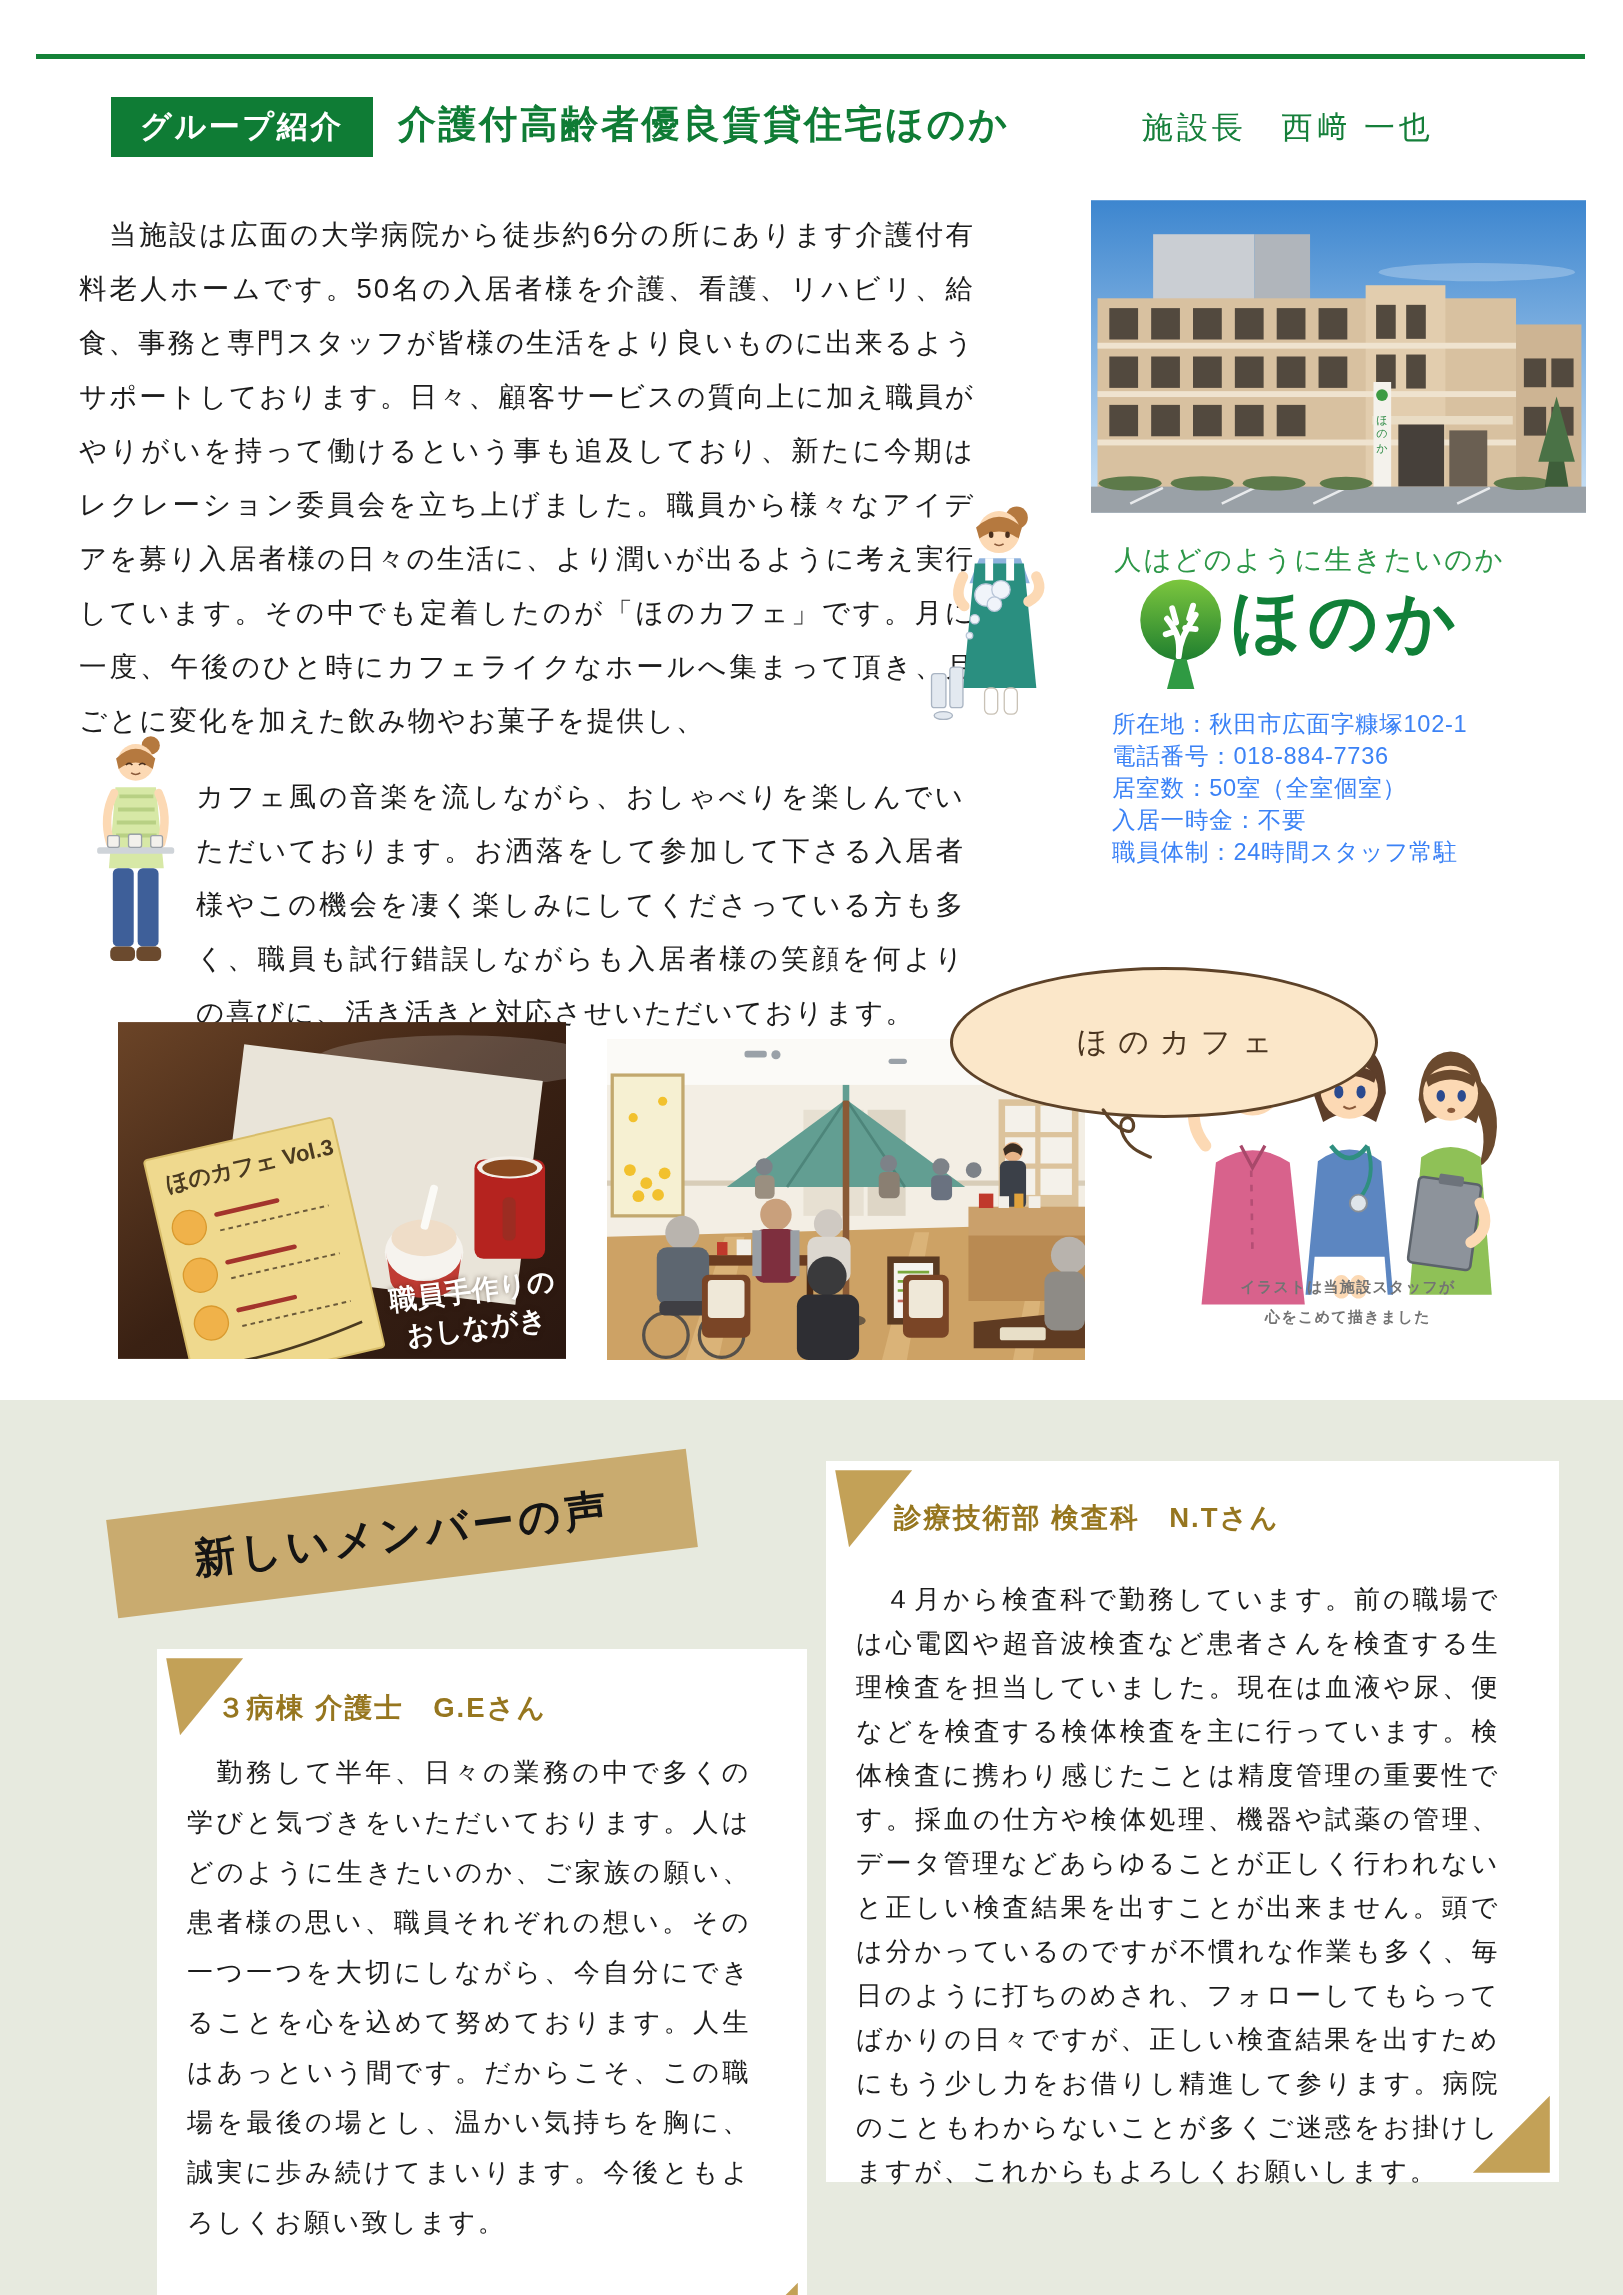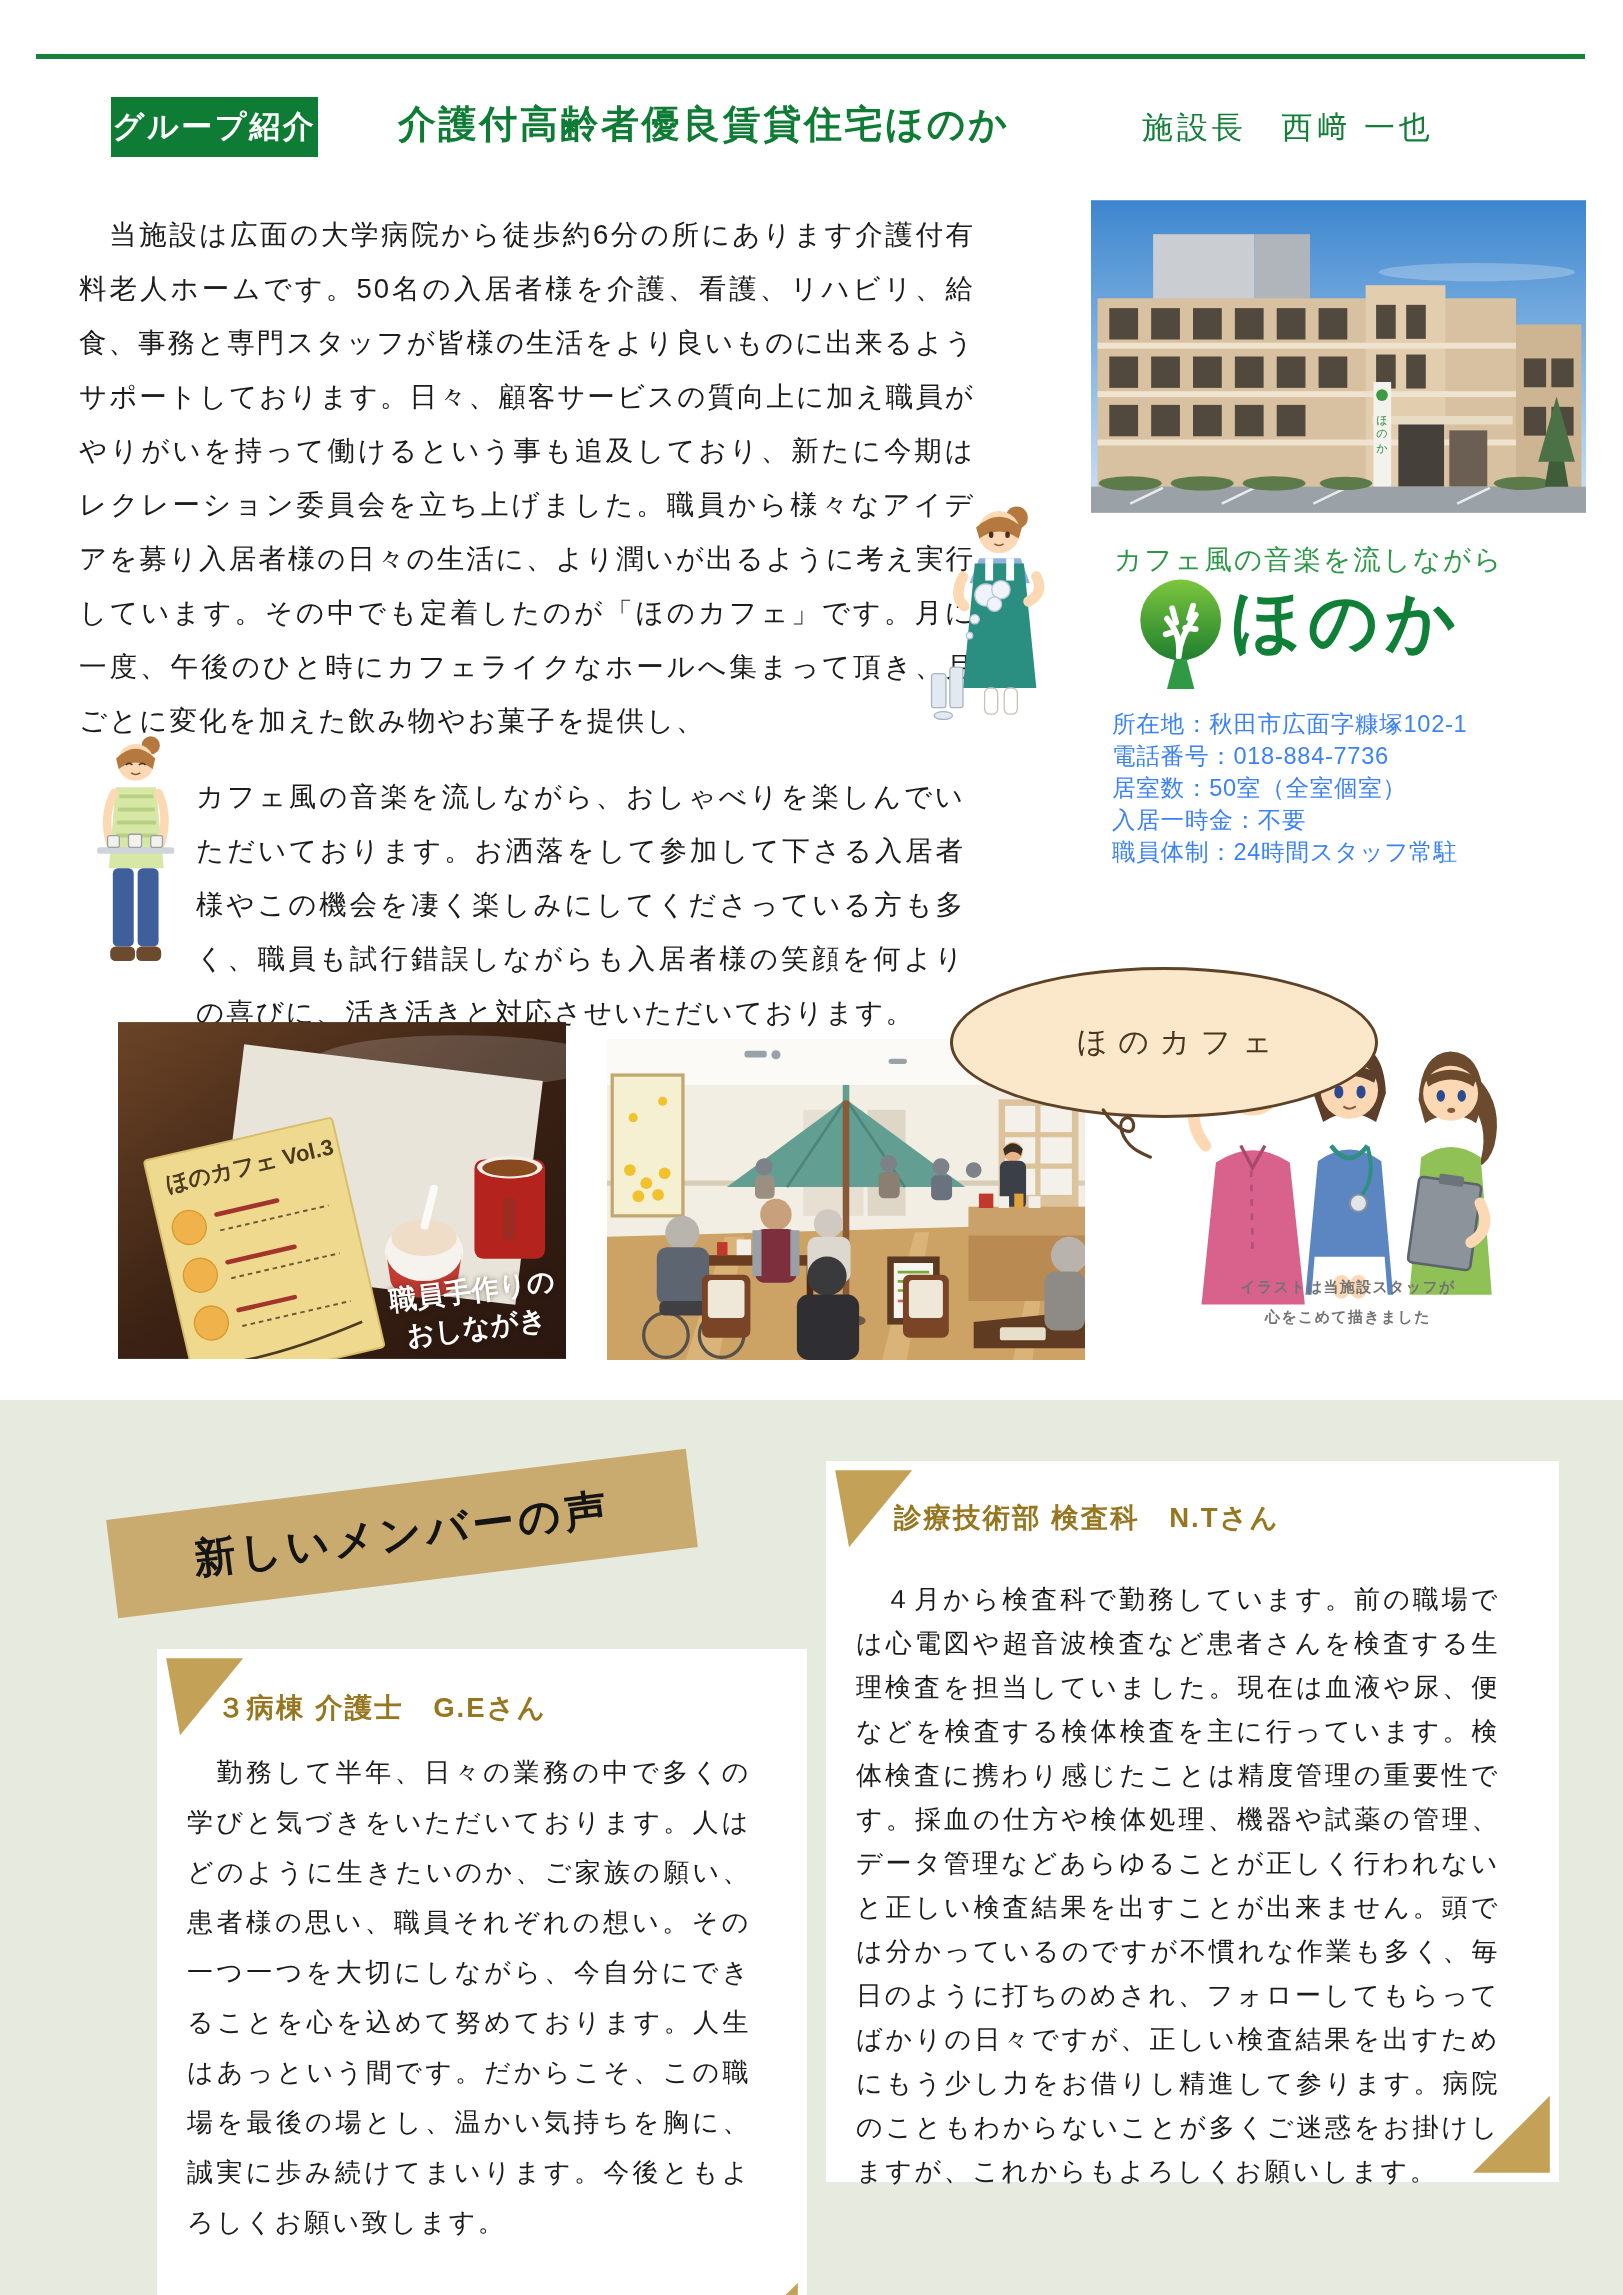--- a/index.html
+++ b/index.html
@@ -4,21 +4,21 @@
 <style>
   html,body{margin:0;padding:0;background:#888;}
   #page{
     position:relative;width:1623px;height:2295px;background:#ffffff;
     font-family:"Liberation Sans","DejaVu Sans",sans-serif;color:#1f1f1f;overflow:hidden;
   }
   .abs{position:absolute;}
   .preline{white-space:pre-line;}
   
   .top-rule{left:36px;top:54px;width:1549px;height:4.6px;background:#148238;}
-  .badge{left:111px;top:97px;width:207px;height:60px;background:#0f7c35;color:#ffffff;
+  .badge{left:111px;top:97px;width:262px;height:60px;background:#0f7c35;color:#ffffff;
     font-size:31px;font-weight:bold;display:flex;align-items:center;justify-content:center;letter-spacing:2.6px;}
   .page-title{left:398px;top:99px;font-size:38px;font-weight:bold;color:#0f7c35;letter-spacing:2.6px;}
   .director{left:1142px;top:107px;font-size:31px;font-weight:500;color:#157f3a;letter-spacing:3.9px;}
   
   .article-p{font-size:27.5px;line-height:54px;letter-spacing:2px;text-align:justify;color:#1c1c1c;}
   .article-p1{left:79px;top:208px;width:896px;}
   .article-p2{left:196px;top:770px;width:769px;}
   
   .building-photo{left:1091px;top:200px;width:495px;height:313px;}
   .brand-heading{left:1114px;top:542px;font-size:27.5px;color:#2c9747;letter-spacing:2px;}
@@ -181,21 +181,21 @@
       <ellipse cx="60" cy="433" rx="48" ry="11"></ellipse>
         <ellipse cx="170" cy="433" rx="48" ry="11"></ellipse>
         <ellipse cx="280" cy="433" rx="48" ry="11"></ellipse>
         <ellipse cx="390" cy="433" rx="40" ry="10"></ellipse>
         <ellipse cx="660" cy="433" rx="44" ry="10"></ellipse>
     </g>
     <polygon points="712,330 694,438 730,438" fill="#3e5e3a"></polygon>
     <polygon points="712,300 684,400 740,400" fill="#4a7246"></polygon>
   </svg>
 
-  <div class="abs brand-heading">カフェ風の音楽を流しながら</div>
+  <div class="abs brand-heading">人はどのように生きたいのか</div>
   <svg class="abs tree-logo" viewBox="0 0 135 178">
     <defs>
       <linearGradient id="treeg" x1="0" y1="0" x2="0" y2="1">
         <stop offset="0" stop-color="#7cc63e"></stop>
           <stop offset="1" stop-color="#1f7f2f"></stop>
       </linearGradient>
     </defs>
     <circle cx="67" cy="66" r="62" fill="url(#treeg)"></circle>
     <path d="M64,122 C66,96 62,84 46,64 M64,122 C66,94 76,82 90,58 M56,84 L44,88 M74,78 L90,80 M60,70 L54,48 M80,64 L86,44" stroke="#ffffff" stroke-width="9" fill="none" stroke-linecap="round"></path>
     <path d="M58,126 L76,126 L88,172 L46,172 Z" fill="#2f9a43"></path>

